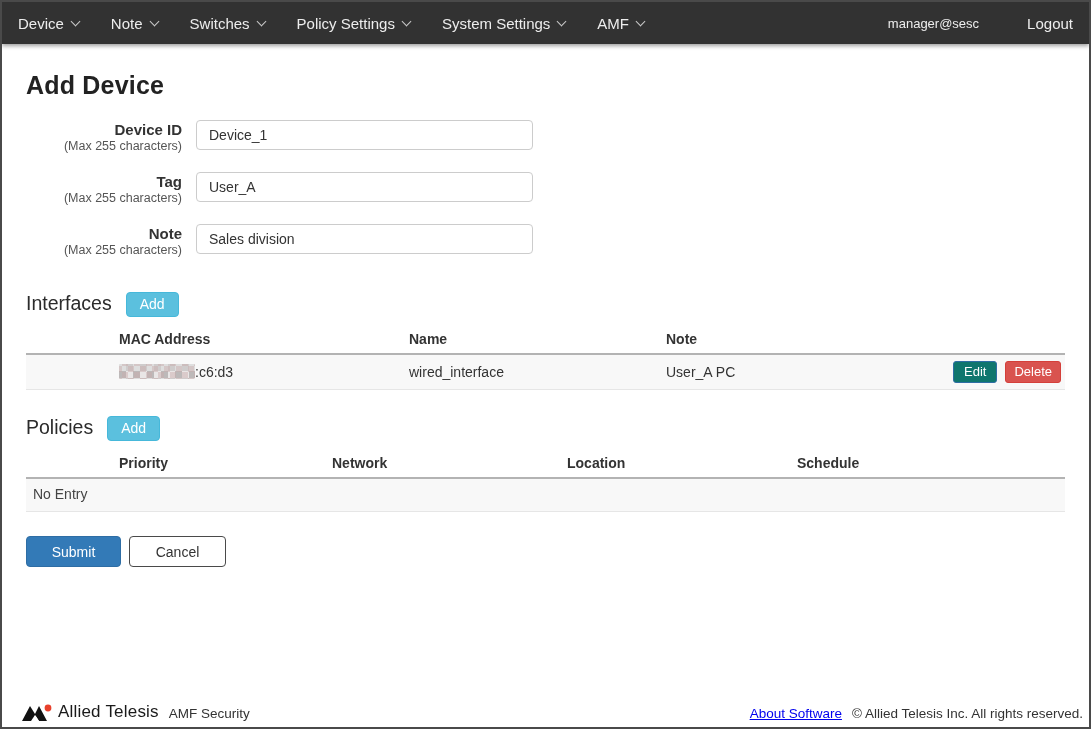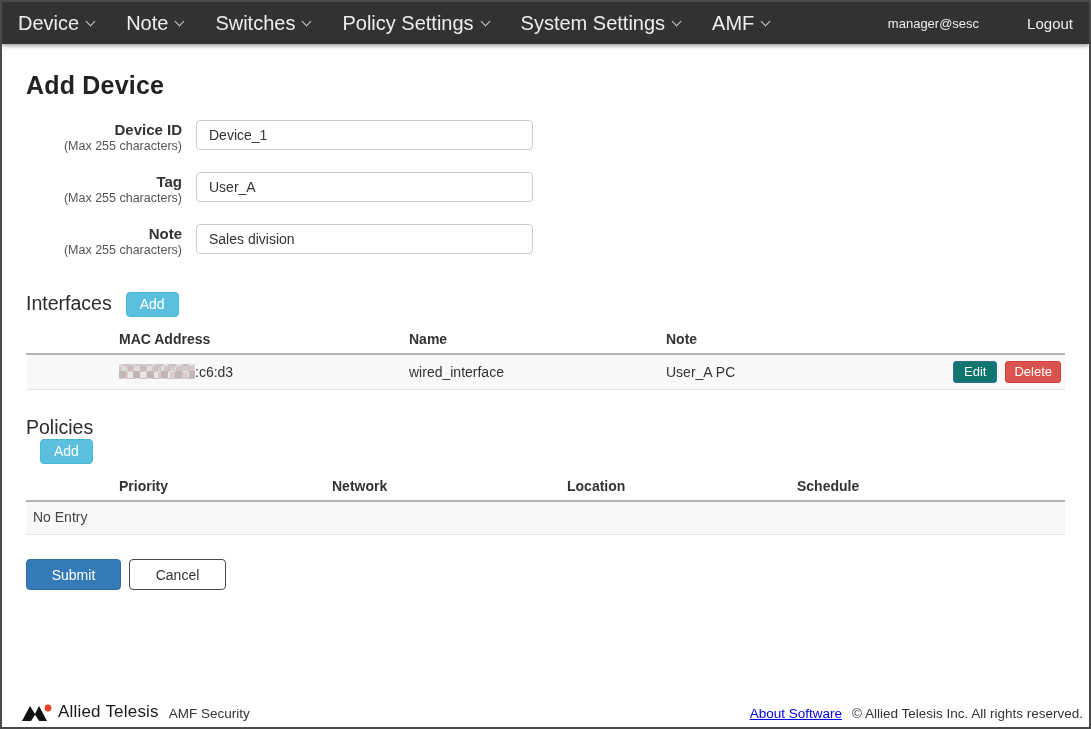--- a/index.html
+++ b/index.html
@@ -3,21 +3,21 @@
 <meta charset="utf-8">
 <style>
   * { margin:0; padding:0; box-sizing:border-box; }
   html,body { width:1091px; height:729px; }
   body { font-family:"Liberation Sans","DejaVu Sans",sans-serif; background:#fff; color:#333; }
   .frame { position:relative; width:1091px; height:729px; border:2px solid #4a4a4a; background:#fff; overflow:hidden; }
 
   
   .navbar { height:42px; background:#323232; display:flex; align-items:center; padding:0 16px;
             box-shadow:0 2px 4px rgba(0,0,0,.38); position:relative; z-index:2; }
-  .nav-item { display:flex; align-items:center; color:#ededed; font-size:20px; margin-right:32px; cursor:pointer; }
+  .nav-item { display:flex; align-items:center; color:#ededed; font-size:15px; margin-right:32px; cursor:pointer; }
   .chev { width:7px; height:7px; border-right:1.6px solid #c9c9c9; border-bottom:1.6px solid #c9c9c9;
           transform:rotate(45deg); margin-left:8px; margin-top:-4px; }
   .nav-spacer { flex:1; }
   .nav-user { color:#ededed; font-size:13px; margin-right:48px; }
   .nav-logout { color:#ededed; font-size:15px; cursor:pointer; }
 
   
   .main { padding:0 24px; }
   .page-title { margin-top:27px; font-size:25px; font-weight:600; color:#222; letter-spacing:.2px; }
 
@@ -25,21 +25,21 @@
   .form-row { display:flex; margin-bottom:18px; }
   .label-col { width:156px; text-align:right; padding-top:1px; }
   .label-main { font-size:15px; font-weight:700; color:#333; line-height:17px; }
   .label-hint { font-size:12.5px; color:#555; line-height:16px; }
   .field-input { margin-left:14px; width:337px; height:30px; border:1px solid #ccc; border-radius:4px;
                  padding:4px 12px; font-size:14px; color:#333; font-family:inherit; background:#fff; }
 
   
   .section-head { display:flex; align-items:flex-start; }
   .section-head.interfaces { margin-top:34px; }
-  .section-head.policies { margin-top:26px;flex-direction:column; }
+  .section-head.policies { margin-top:26px; }
   .section-title { font-size:19.5px; color:#2b2b2b; font-weight:400; }
   .btn-add { margin-left:14px; background:#5bc0de; color:#fff; border:1px solid #46b8da; border-radius:4px;
              font-size:14px; padding:3px 13px 4px; cursor:pointer; font-family:inherit; }
 
   .tbl { margin-top:14px; }
   .tbl-head { display:grid; align-items:end; padding-bottom:6px; border-bottom:2px solid #b3b3b3;
               font-size:14px; font-weight:700; color:#333; }
   .grid-if { grid-template-columns:93px 290px 257px 1fr auto; }
   .grid-po { grid-template-columns:93px 213px 235px 230px 1fr; }
   .tbl-row { display:grid; align-items:center; background:#f8f8f8; border-bottom:1px solid #e6e6e6;

